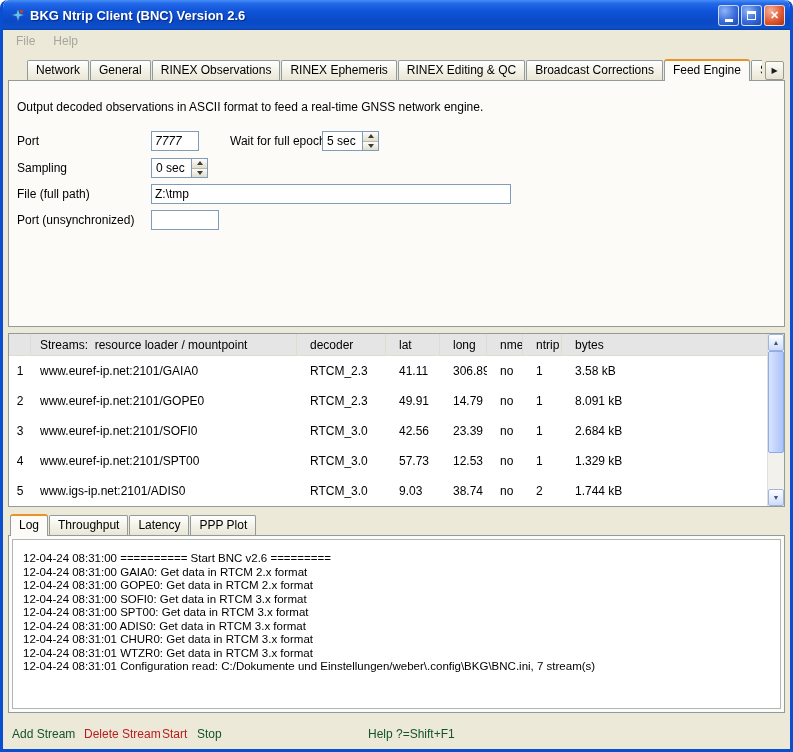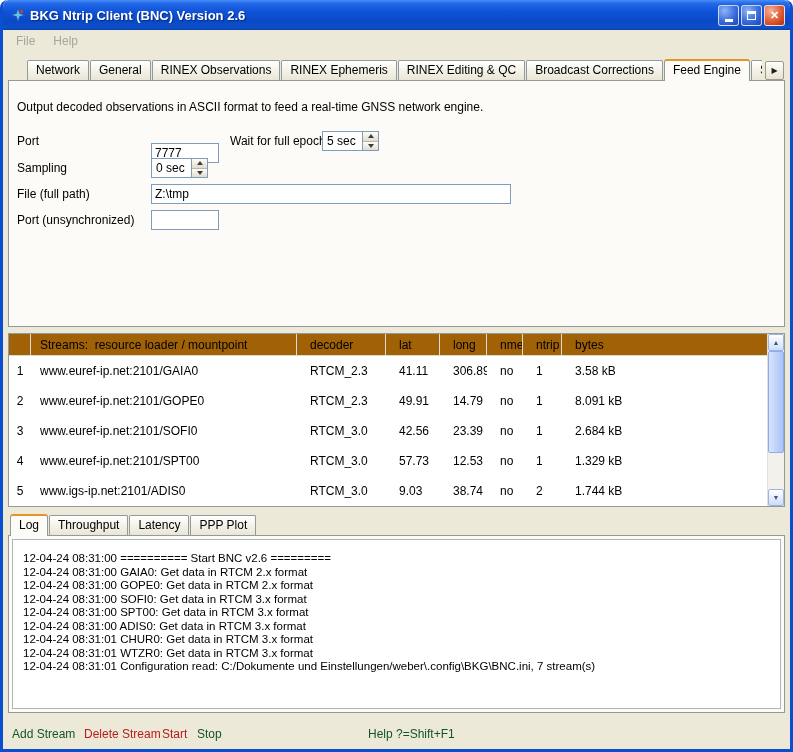--- a/index.html
+++ b/index.html
@@ -89,21 +89,21 @@
     background:linear-gradient(#fdfdfb,#e1ddcc); border-bottom:1px solid #b9b6a6;
   }
   .spinbtn:last-child { border-bottom:none; }
   .tri-u { width:0; height:0; border-left:3px solid transparent; border-right:3px solid transparent; border-bottom:4px solid #3c3c36; }
   .tri-d { width:0; height:0; border-left:3px solid transparent; border-right:3px solid transparent; border-top:4px solid #3c3c36; }
 
   
   .streams { position:absolute; left:5px; top:333px; width:777px; height:174px; background:#fff; border:1px solid #919b9c; }
   .tcontent { position:absolute; left:0; top:0; right:17px; bottom:0; overflow:hidden; }
   .thead, .trow { display:grid; grid-template-columns:22px 266px 89px 54px 47px 36px 39px minmax(0,1fr); align-items:center; }
-  .thead { height:22px; border-bottom:1px solid #dddcd2; background:#a16207; }
+  .thead { height:22px; border-bottom:1px solid #dddcd2; background:#e5e5e5; }
   .th { height:100%; display:flex; align-items:center; border-right:1px solid #dddcd2; white-space:pre; overflow:hidden; }
   .th.cMount { padding-left:9px; }
   .th.cPad { padding-left:13px; }
   .trow { height:30px; background:#fff; }
   .td { white-space:nowrap; overflow:hidden; }
   .td.g { text-align:center; }
   .td.cMount { padding-left:9px; }
   .td.cPad { padding-left:13px; }
 
   
@@ -173,21 +173,21 @@
     <div class="tab cut">Serial Ou</div>
   </div>
   <div class="tabscroll">
     <span>▶</span>
   </div>
 
   <div class="panel panel-top">
     <div class="desc">Output decoded observations in ASCII format to feed a real-time GNSS network engine.</div>
 
     <span class="frm-label" style="top:50px;">Port</span>
-    <input class="inp" style="left: 142px; top: 62px; width: 68px;" value="7777">
+    <input class="inp" style="left: 142px; top: 50px; width: 48px; font-style: italic;" value="7777">
     <span class="frm-label" style="left:221px; top:50px;">Wait for full epoch</span>
     <div class="spin" style="left:313px; top:50px; width:57px;">
       <span class="spinval">5 sec</span>
       <span class="spinbtns">
         <span class="spinbtn">
             <i class="tri-u"></i>
           </span>
         <span class="spinbtn">
             <i class="tri-d"></i>
           </span>

